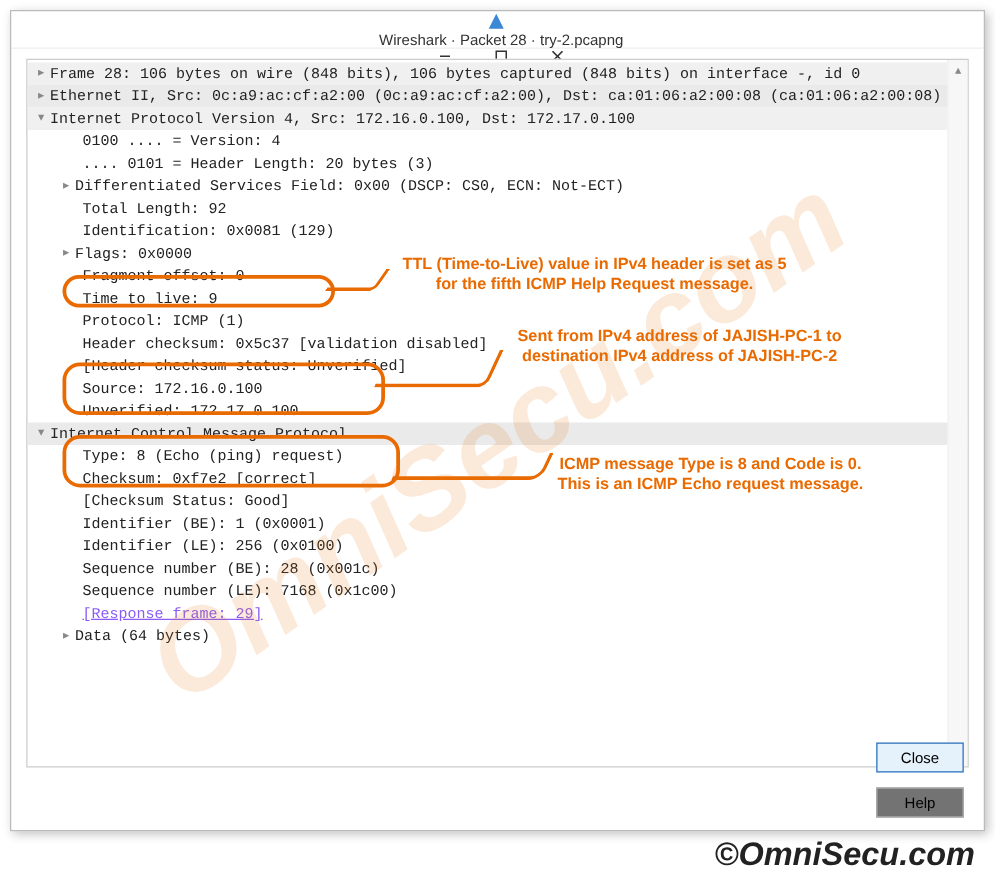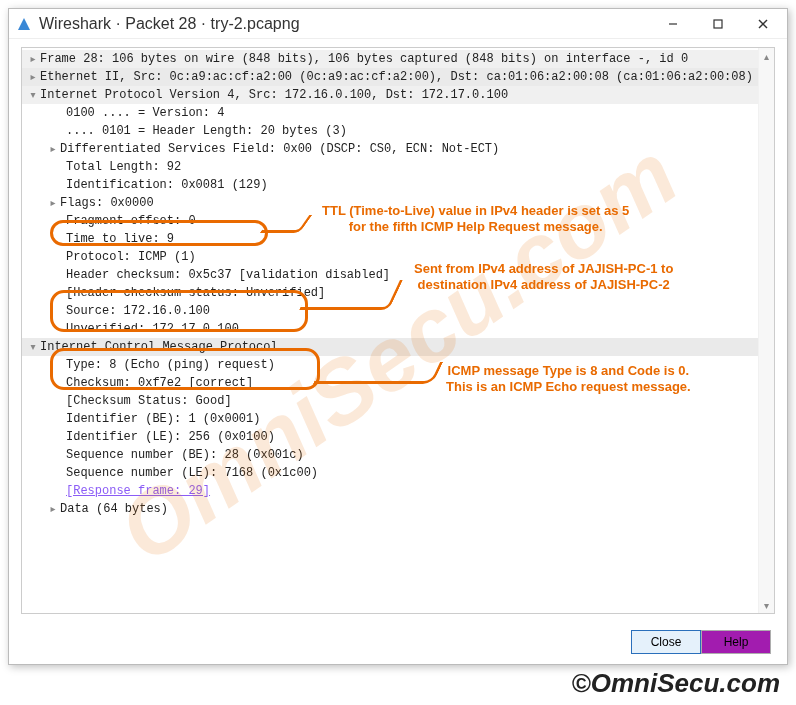--- a/index.html
+++ b/index.html
@@ -16,22 +16,23 @@
     border: 1px solid #bbb;
     background: #fff;
     box-shadow: 2px 2px 8px rgba(0,0,0,0.25);
   }
   .titlebar {
     height: 30px;
     display: flex;
     align-items: center;
     padding: 0 2px 0 8px;
     border-bottom: 1px solid #eee;
-    font-size: 16px;
+    font-size: 12px;
     color: #333;
+    flex-direction: column;
   }
   .titlebar-icon { width: 16px; height: 16px; margin-right: 6px; }
   .titlebar-title { flex: 1; }
   .win-controls { display: flex; height: 100%; }
   .win-btn {
     width: 45px; display: flex; align-items: center; justify-content: center;
     font-size: 13px; color: #333; cursor: pointer;
   }
   .content {
     position: absolute;
@@ -60,25 +61,25 @@
   }
   .indent0 { padding-left: 4px; }
   .indent1 { padding-left: 24px; }
   .indent2 { padding-left: 44px; }
   .hdr1 { background: #f0f0f0; }
   .hdr2 { background: #eaeaea; }
   .linktext { color: #8b5cf6; text-decoration: underline; cursor: pointer; }
   .btnbar {
     position: absolute;
     bottom: 10px; right: 16px;
-    display: flex; gap: 0;
+    display: flex; gap: 12px; flex-direction: column;
   }
   .btn {
     min-width: 70px; height: 24px;
-    background: #a21caf;
+    background: #737373;
     border: 1px solid #adadad;
     font-size: 12px;
     cursor: pointer;
   }
   .btn-primary { border: 1px solid #2a6fbb; background: #e5f1fb; }
   .scrollbar {
     position: absolute; top: 0; right: 0; bottom: 0; width: 16px;
     background: #f7f7f7; display: flex; flex-direction: column;
     justify-content: space-between; align-items: center;
     border-left: 1px solid #f1f1f1;

